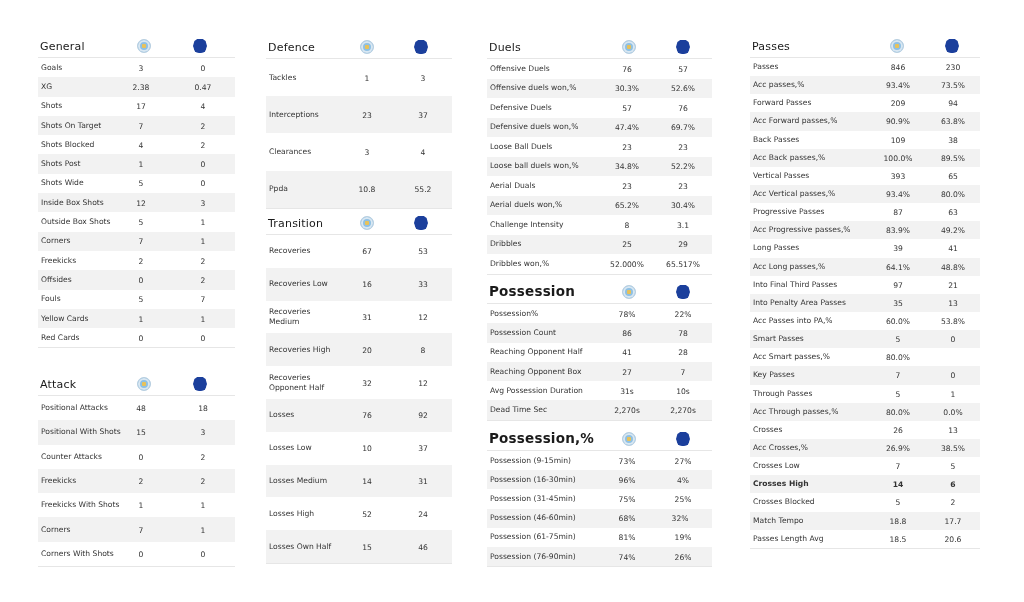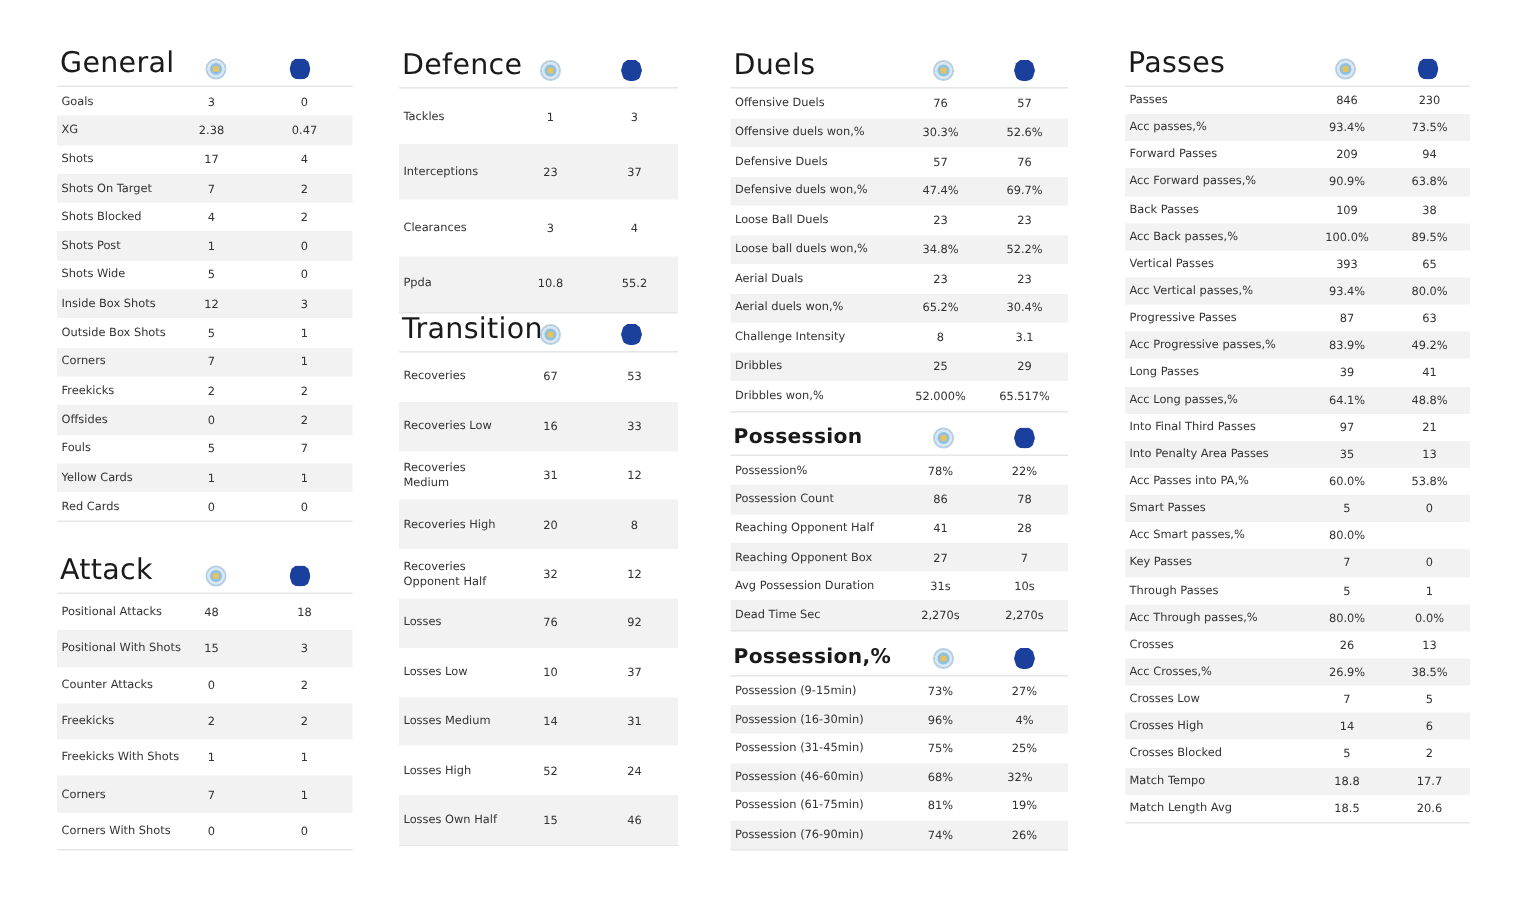--- a/index.html
+++ b/index.html
@@ -1,21 +1,21 @@
 <!DOCTYPE html>
 <html><head>
 <meta charset="utf-8">
 <style>
   * { box-sizing: border-box; margin: 0; padding: 0; }
   html, body { width: 1024px; height: 602px; background: #ffffff; overflow: hidden; }
   body { font-family: "DejaVu Sans", sans-serif; color: #222; position: relative; }
 
   .panel { position: absolute; }
   .hdr { position: relative; height: 28px; border-bottom: 1px solid #e6e6e6; }
-  .hdr .title { position: absolute; left: 2px; bottom: 4px; font-size: 19px; color: #1a1a1a; letter-spacing: 0.2px; }
+  .hdr .title { position: absolute; left: 2px; bottom: 4px; font-size: 11px; color: #1a1a1a; letter-spacing: 0.2px; }
   .hdr .title.bold { font-weight: bold; font-size: 13.5px; }
   .hdr .badge { position: absolute; bottom: 4px; width: 14px; height: 14px; }
 
   .row { position: relative; font-size: 7.6px; color: #333; }
   .row:nth-child(even) { background: #f2f2f2; }
   .row .lbl { position: absolute; left: 3px; top: 50%; transform: translateY(-50%); line-height: 1.35; }
   .row .v1, .row .v2 { position: absolute; top: 50%; transform: translate(-50%, -50%); white-space: nowrap; }
   .endline { border-top: 1px solid #e6e6e6; }
 
   
@@ -506,35 +506,35 @@
       <div class="row" style="height: 18.15px;">
         <span class="lbl">Acc Crosses,%</span>
         <span class="v1" style="left: 148px;">26.9%</span>
         <span class="v2" style="left: 203px;">38.5%</span>
       </div>
       <div class="row" style="height: 18.15px;">
         <span class="lbl">Crosses Low</span>
         <span class="v1" style="left: 148px;">7</span>
         <span class="v2" style="left: 203px;">5</span>
       </div>
-      <div class="row" style="height: 18.15px;">
+      <div class="row" style="height: 18.15px; font-weight: bold;">
         <span class="lbl">Crosses High</span>
         <span class="v1" style="left: 148px;">14</span>
         <span class="v2" style="left: 203px;">6</span>
       </div>
       <div class="row" style="height: 18.15px;">
         <span class="lbl">Crosses Blocked</span>
         <span class="v1" style="left: 148px;">5</span>
         <span class="v2" style="left: 203px;">2</span>
       </div>
       <div class="row" style="height: 18.15px;">
         <span class="lbl">Match Tempo</span>
         <span class="v1" style="left: 148px;">18.8</span>
         <span class="v2" style="left: 203px;">17.7</span>
       </div>
       <div class="row" style="height: 18.15px;">
-        <span class="lbl">Match Length Avg</span>
+        <span class="lbl">Passes Length Avg</span>
         <span class="v1" style="left: 148px;">18.5</span>
         <span class="v2" style="left: 203px;">20.6</span>
       </div>
     </div>
     <div class="endline"></div>
   </div>
 
 </body></html>

